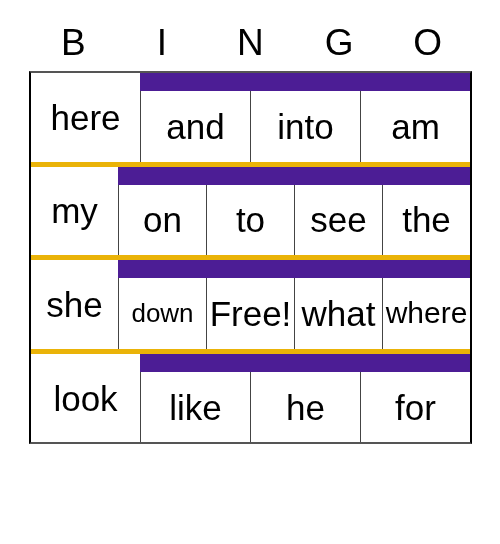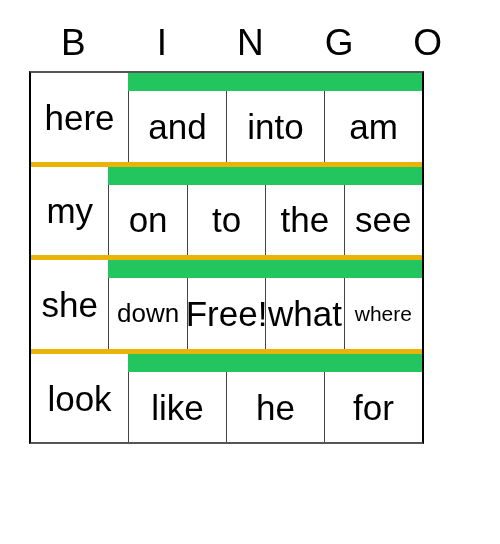--- a/index.html
+++ b/index.html
@@ -35,27 +35,27 @@
     justify-content: center;
     font-size: 37px;
     line-height: 1;
     font-weight: 400;
     color: #000000;
     letter-spacing: 0;
   }
 
   
   .grid {
-    width: 395px;
+    width: 443px;
     border-top: 2px solid #555555;
     border-left: 2px solid #000000;
     border-right: 2px solid #000000;
     border-bottom: 2px solid #555555;
     box-sizing: border-box;
-    background: #22c55e;
+    background: #4c1d95;
   }
   .grid-row {
     display: flex;
     width: 100%;
     height: 88.6px;
   }
   .grid-row + .grid-row {
     border-top: 5px solid #eab308;
   }
   .cell {
@@ -72,21 +72,21 @@
     margin-top: 18px;
   }
   .cell-text {
     font-size: 35px;
     line-height: 1;
     white-space: nowrap;
     color: #000000;
   }
   
   .cell.size-sm .cell-text { font-size: 26px; }
-  .cell.size-xs .cell-text { font-size: 21px; }
+  .cell.size-xs .cell-text { font-size: 30px; }
 </style>
 </head>
 <body>
 
 <div id="bingo-card">
 
   <div class="header-row">
     <div class="header-cell">B</div>
     <div class="header-cell">I</div>
     <div class="header-cell">N</div>
@@ -115,24 +115,24 @@
       <div class="cell">
           <span class="cell-text">my</span>
         </div>
       <div class="cell">
           <span class="cell-text">on</span>
         </div>
       <div class="cell">
           <span class="cell-text">to</span>
         </div>
       <div class="cell">
-          <span class="cell-text">the</span>
+          <span class="cell-text">see</span>
         </div>
       <div class="cell">
-          <span class="cell-text">see</span>
+          <span class="cell-text">the</span>
         </div>
     </div>
 
     <div class="grid-row">
       <div class="cell">
           <span class="cell-text">she</span>
         </div>
       <div class="cell size-sm">
           <span class="cell-text">down</span>
         </div>

